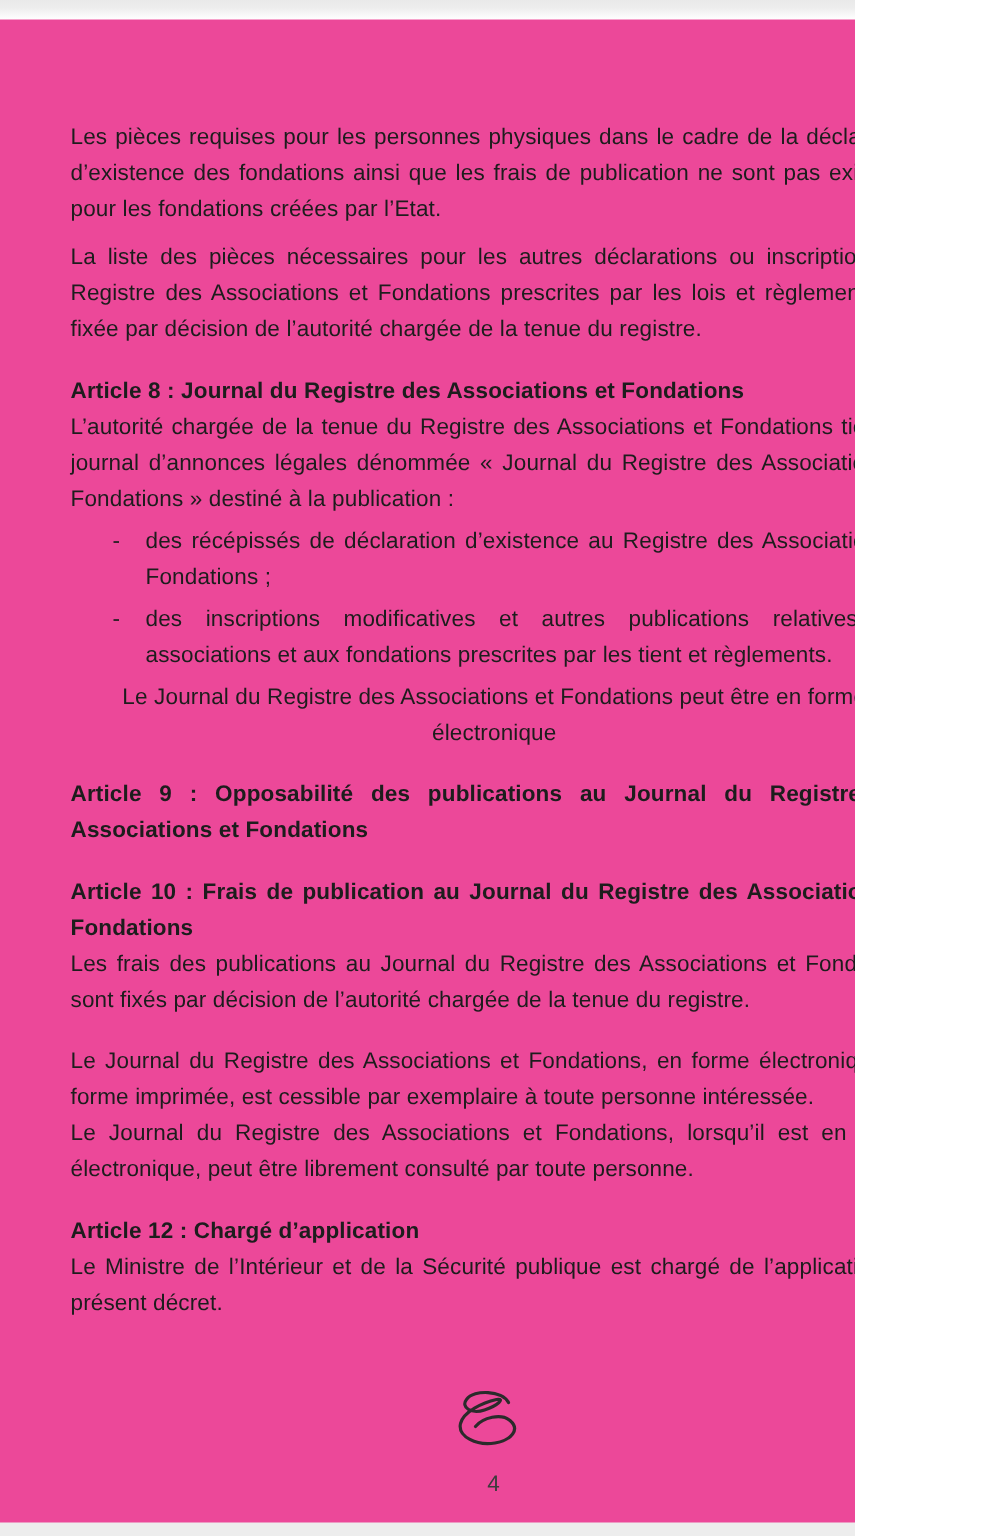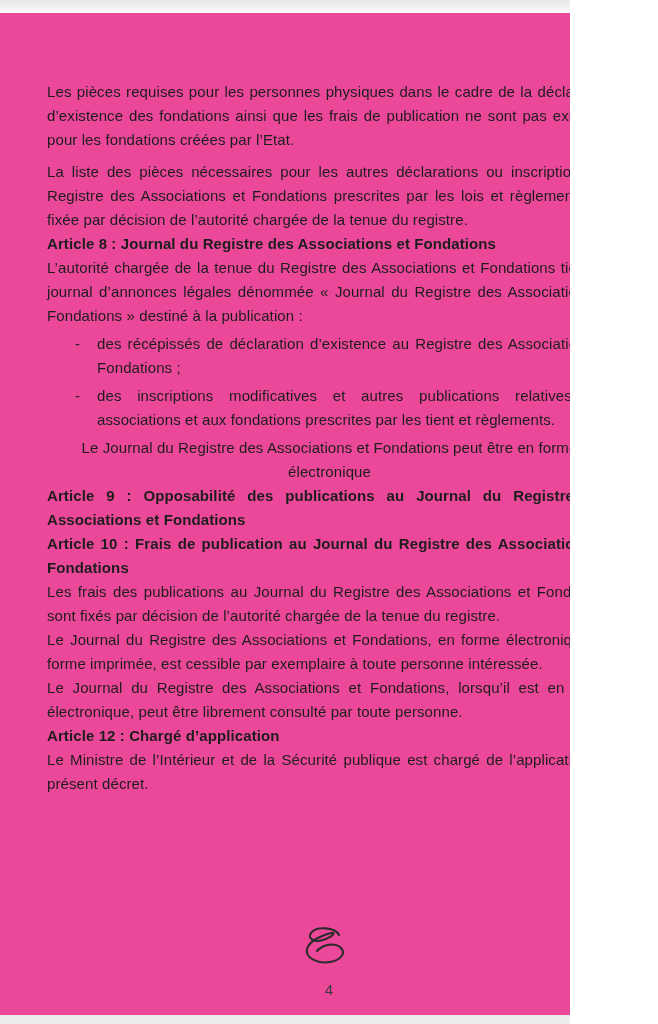--- a/index.html
+++ b/index.html
@@ -26,21 +26,21 @@
   }
   .content {
     position: absolute;
     left: 47px; top: 80px; width: 565px;
     font-size: 15px;
     line-height: 24px;
     letter-spacing: 0.1px;
   }
   p { margin: 0; text-align: justify; }
   .intro-2 { margin-top: 8px; }
-  .article { }
+  .article { margin-top: 17px; }
   .heading {
     font-weight: bold;
     text-align: justify;
     margin: 0;
   }
   .bullet-row {
     display: flex;
     margin-top: 4px;
     padding-left: 28px;
   }

